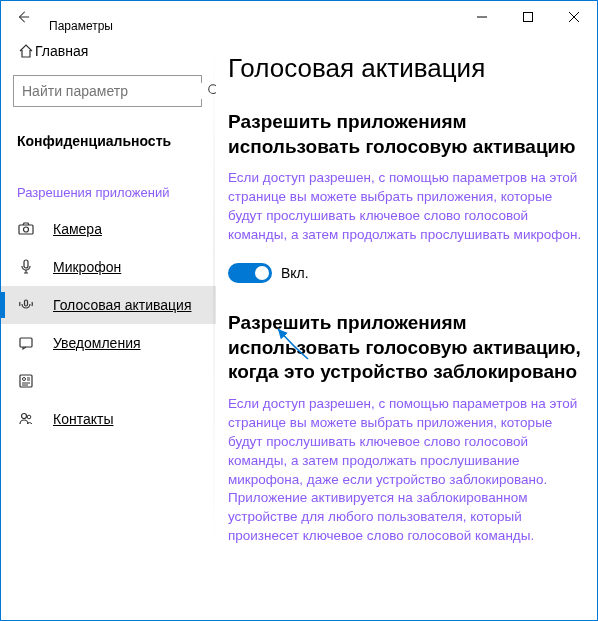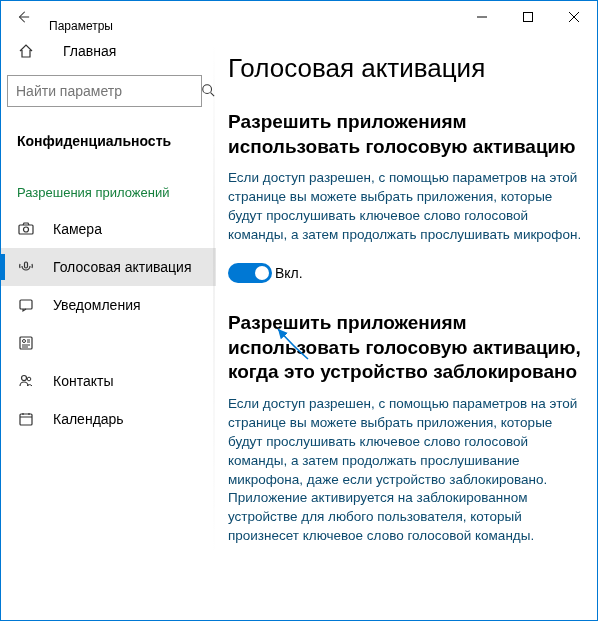--- a/index.html
+++ b/index.html
@@ -52,26 +52,26 @@
     width: 215px;
     padding: 0;
     overflow: hidden;
     background: #fff;
     position: relative;
   }
   .home-row {
     display: flex;
     align-items: center;
     padding: 10px 16px;
-    gap: 28px;
+    gap: 0;
     cursor: pointer;
   }
   .home-row .icon { width: 18px; display: flex; justify-content: center; }
   .search-box {
-    margin: 6px 14px 14px 6px;
+    margin: 6px 14px 14px 12px;
     border: 1px solid #999;
     height: 32px;
     display: flex;
     align-items: center;
     padding: 0 8px;
     background: #fff;
   }
   .search-box input {
     border: none;
     outline: none;
@@ -81,21 +81,21 @@
     font-family: inherit;
   }
   .search-icon { color: #333; font-size: 14px; padding: 0 4px; }
   .category {
     padding: 12px 16px 18px 16px;
     font-weight: 600;
     font-size: 14px;
   }
   .subheader {
     padding: 18px 16px 10px 16px;
-    color: #15803d;
+    color: #8b5cf6;
     font-size: 13px;
   }
   .nav-item {
     display: flex;
     align-items: center;
     padding: 11px 16px;
     gap: 18px;
     cursor: pointer;
     position: relative;
   }
@@ -110,48 +110,48 @@
     bottom: 6px;
     width: 4px;
     background: #0078d4;
   }
   .nav-item .icon {
     width: 18px;
     display: flex;
     justify-content: center;
     color: #333;
   }
-  .nav-item .label { font-size: 14px; }
+  .nav-item .label { font-size: 14px; text-decoration: underline; }
   .main {
     flex: 1;
     padding: 20px 12px 0 12px;
     overflow: hidden;
     position: relative;
   }
   .main h1 {
     font-weight: 400;
     font-size: 26px;
     margin-bottom: 26px;
   }
   .main h2 {
     font-weight: 700;
     font-size: 19px;
     margin-bottom: 10px;
     line-height: 1.3;
   }
   .main p {
     font-size: 13.5px;
-    color: #0c4a6e;
+    color: #8b5cf6;
     line-height: 1.4;
     margin-bottom: 18px;
   }
   .toggle-row {
     display: flex;
     align-items: center;
-    gap: 3px;
+    gap: 9px;
     margin-bottom: 28px;
     margin-top: 8px;
   }
   .toggle {
     width: 44px;
     height: 20px;
     border-radius: 10px;
     background: #0078d4;
     position: relative;
     cursor: pointer;
@@ -240,20 +240,29 @@
       <span class="icon">
         <svg width="16" height="16" viewBox="0 0 16 16">
             <rect x="1" y="4" width="14" height="9" rx="1" stroke="#333" stroke-width="1.2" fill="none"></rect>
             <circle cx="8" cy="8.5" r="2.5" stroke="#333" stroke-width="1.2" fill="none"></circle>
             <path d="M5 4 L6 2 H10 L11 4" stroke="#333" stroke-width="1.2" fill="none"></path>
           </svg>
       </span>
       <span class="label">Камера</span>
     </div>
 
+    <div class="nav-item">
+      <span class="icon">
+        <svg width="16" height="16" viewBox="0 0 16 16">
+            <rect x="6" y="1" width="4" height="8" rx="2" stroke="#333" stroke-width="1.2" fill="none"></rect>
+            <path d="M4 7 A4 4 0 0 0 12 7 M8 11 V14 M6 14 H10" stroke="#333" stroke-width="1.2" fill="none"></path>
+          </svg>
+      </span>
+      <span class="label">Микрофон</span>
+    </div>
 
     <div class="nav-item active">
       <span class="icon">
         <svg width="16" height="16" viewBox="0 0 16 16">
             <rect x="6.5" y="3" width="3" height="6" rx="1.5" stroke="#333" stroke-width="1.2" fill="none"></rect>
             <path d="M4 7 A4 4 0 0 0 12 7" stroke="#333" stroke-width="1.2" fill="none"></path>
             <path d="M2 5 A6 6 0 0 0 2 9 M14 5 A6 6 0 0 1 14 9" stroke="#333" stroke-width="1.2" fill="none"></path>
           </svg>
       </span>
       <span class="label">Голосовая активация</span>
@@ -284,29 +293,20 @@
         <svg width="16" height="16" viewBox="0 0 16 16">
             <circle cx="6" cy="5" r="2.5" stroke="#333" stroke-width="1.2" fill="none"></circle>
             <path d="M2 13 A4 4 0 0 1 10 13" stroke="#333" stroke-width="1.2" fill="none"></path>
             <circle cx="11" cy="6" r="1.8" stroke="#333" stroke-width="1" fill="none"></circle>
             <path d="M9 13 A3 3 0 0 1 14 13" stroke="#333" stroke-width="1" fill="none"></path>
           </svg>
       </span>
       <span class="label">Контакты</span>
     </div>
 
-    <div class="nav-item">
-      <span class="icon">
-        <svg width="16" height="16" viewBox="0 0 16 16">
-            <rect x="2" y="3" width="12" height="11" rx="1" stroke="#333" stroke-width="1.2" fill="none"></rect>
-            <path d="M2 6 H14 M5 2 V4 M11 2 V4" stroke="#333" stroke-width="1.2"></path>
-          </svg>
-      </span>
-      <span class="label">Календарь</span>
-    </div>
 
 
   </div>
 
   <div class="divider-fade"></div>
 
   <div class="main">
     <h1>Голосовая активация</h1>
 
     <h2>Разрешить приложениям использовать голосовую активацию</h2>

